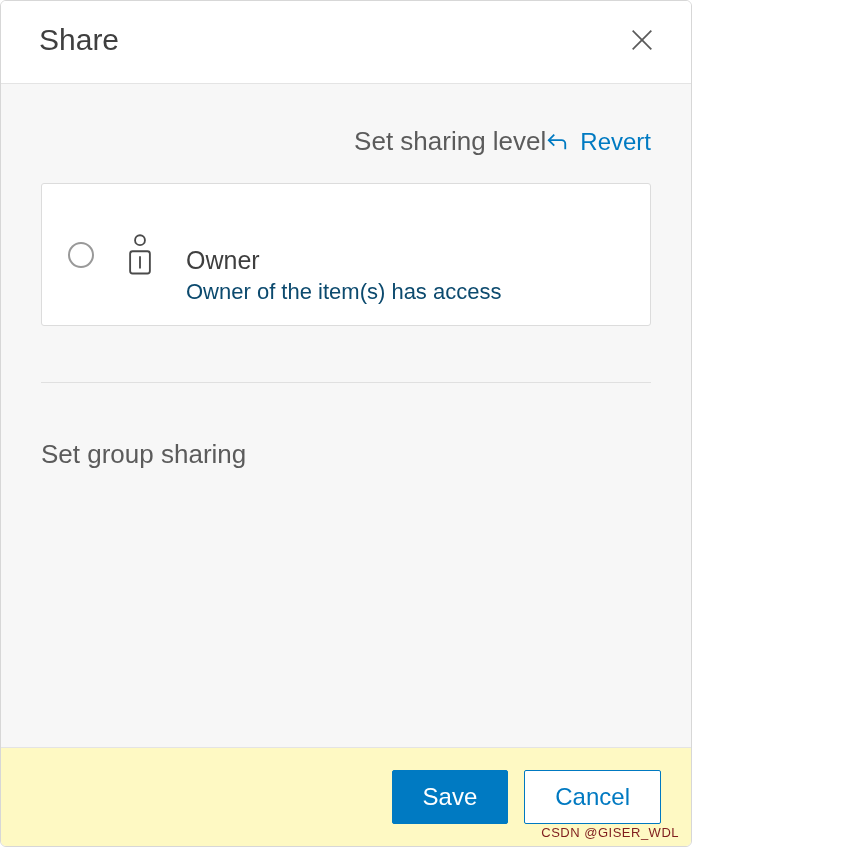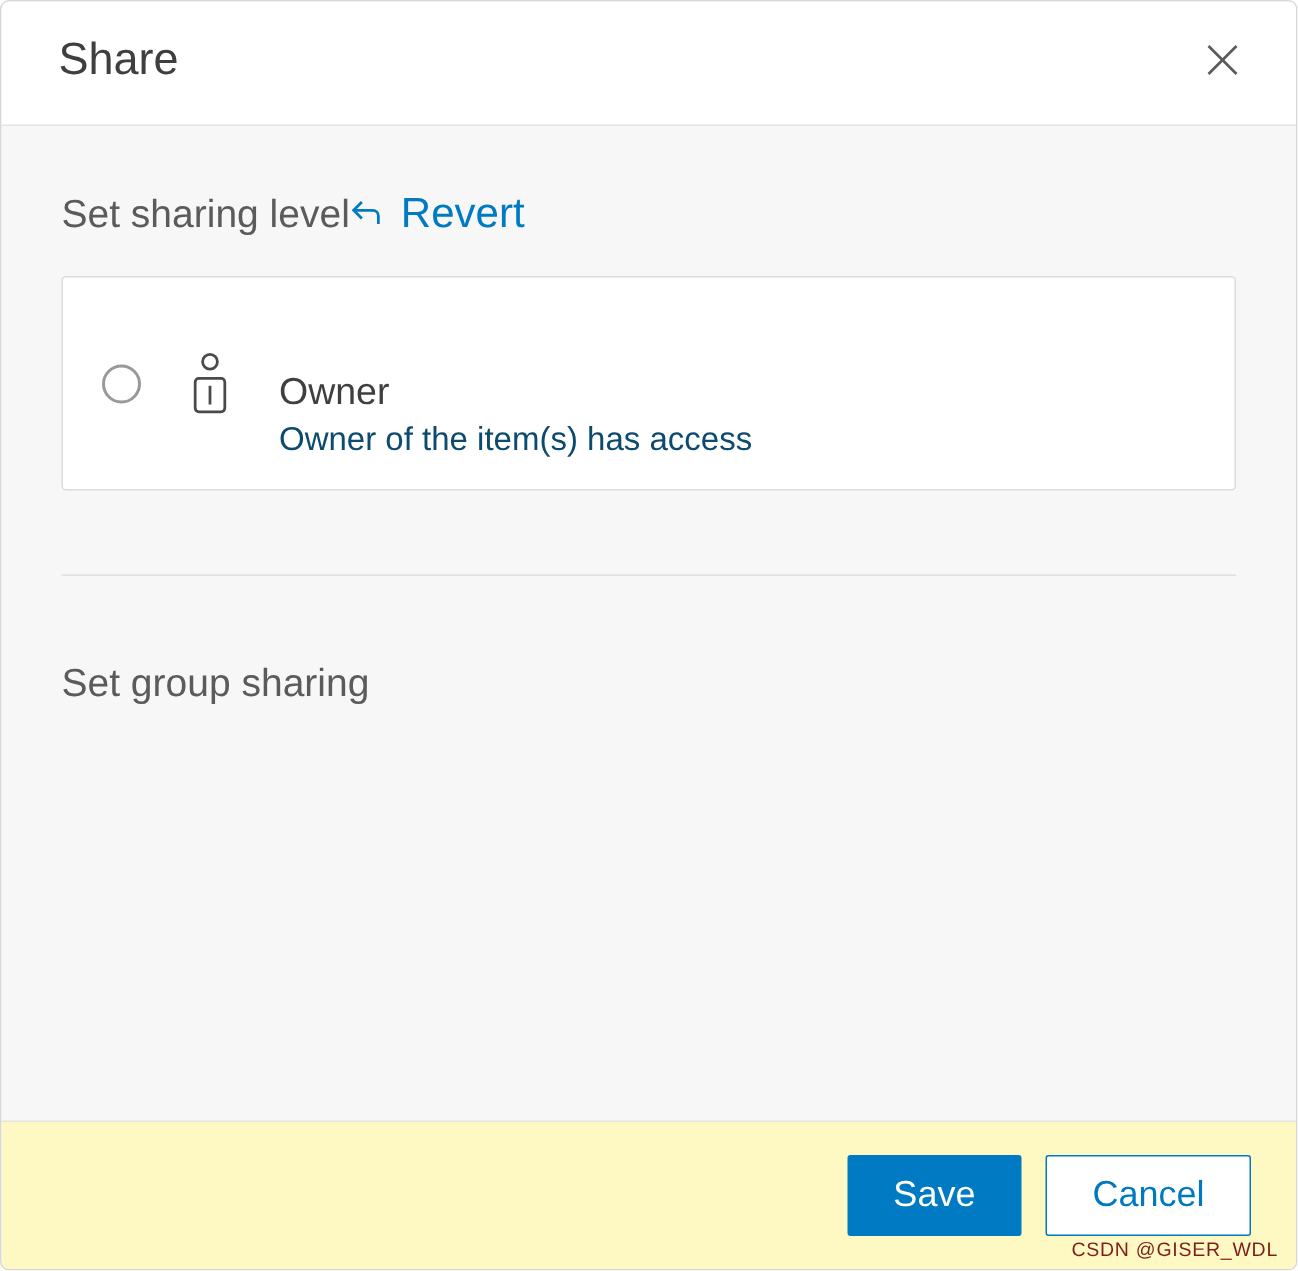--- a/index.html
+++ b/index.html
@@ -3,21 +3,21 @@
 <meta charset="utf-8">
 <style>
   * { box-sizing: border-box; }
   html, body {
     margin: 0; padding: 0;
     font-family: "Avenir Next", "Segoe UI", Arial, sans-serif;
     color: #4a4a4a;
     background: #fff;
   }
   .dialog {
-    width: 865px;
+    width: 692px;
     height: 847px;
     border: 1px solid #d7d7d7;
     border-radius: 6px;
     display: flex;
     flex-direction: column;
     overflow: hidden;
     position: relative;
   }
   .header {
     display: flex;
@@ -40,32 +40,32 @@
   .close-btn svg { stroke: #5a5a5a; }
   .body {
     flex: 1;
     background: #f7f7f7;
     padding: 42px 40px 20px 40px;
     overflow: auto;
   }
   .level-head {
     display: flex;
     align-items: center;
-    justify-content: flex-start;
+    justify-content: flex-end;
     margin-bottom: 26px;
   }
   .section-title {
     font-size: 26px;
     color: #5b5b5b;
   }
   .revert-btn {
     display: flex;
     align-items: center;
     color: #007ac2;
-    font-size: 28px;
+    font-size: 24px;
     cursor: pointer;
     gap: 12px;
   }
   .revert-btn svg { stroke: #007ac2; fill: none; }
   .options { display: flex; flex-direction: column; gap: 10px; }
   .option {
     display: flex;
     align-items: center;
     background: #fff;
     border: 1px solid #dcdcdc;

